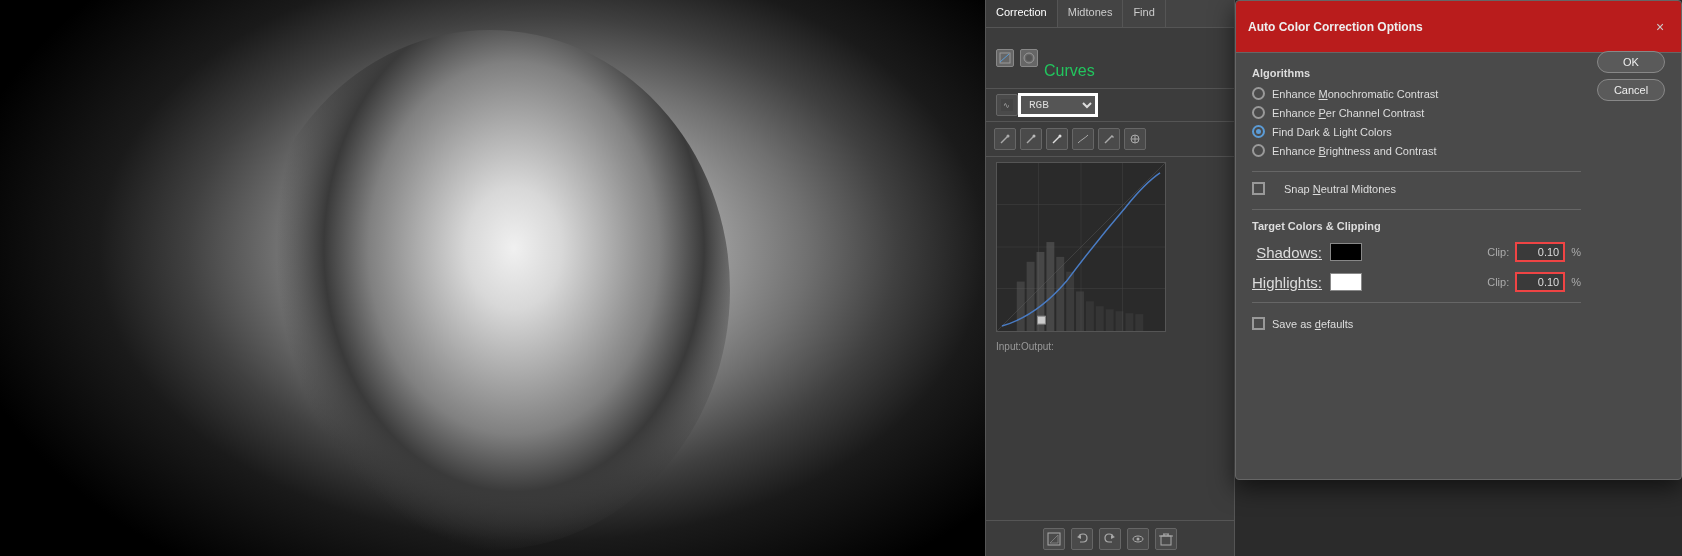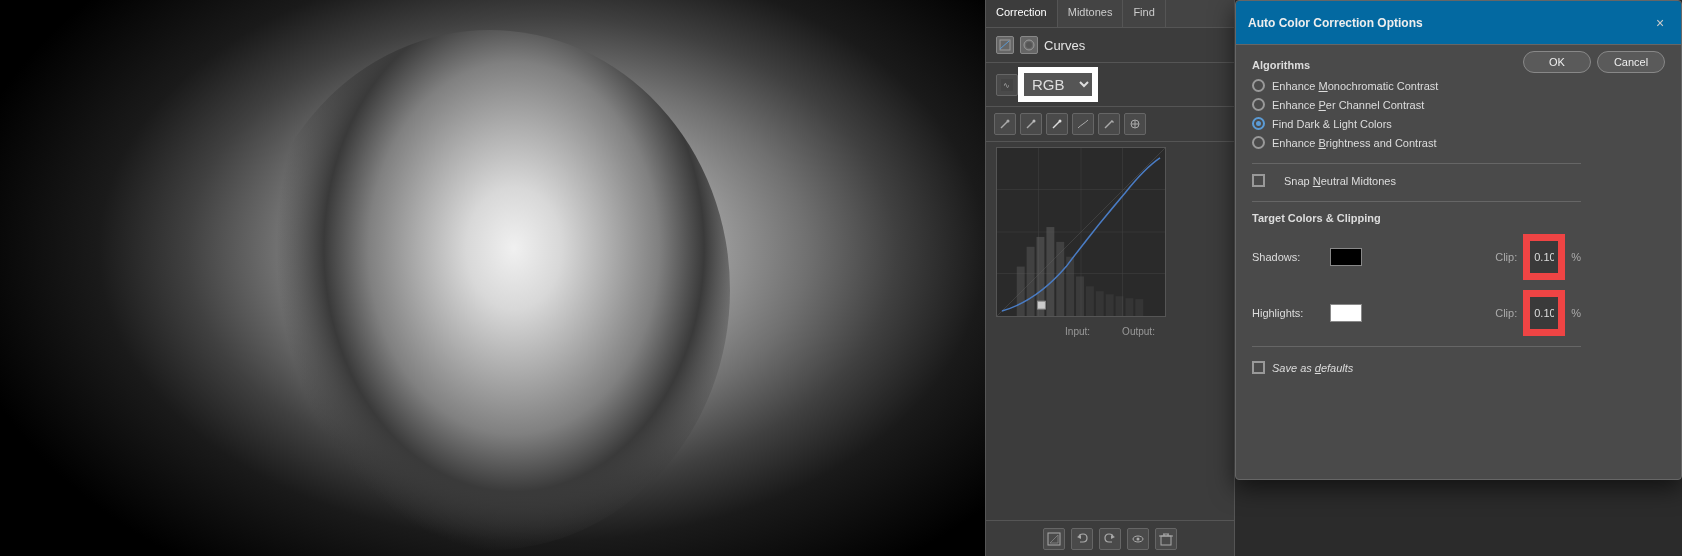--- a/index.html
+++ b/index.html
@@ -88,22 +88,23 @@
     .panel-icon {
       width: 18px; height: 18px;
       background: #666;
       border: 1px solid #888;
       border-radius: 2px;
       display: flex; align-items: center; justify-content: center;
       font-size: 9px;
     }
 
     .curves-title {
-      font-size: 13px;
-      color: #e5e5e5;
+      font-size: 16px;
+      color: #22c55e;
+      margin-top: 26px;
     }
 
     .preset-row {
       display: flex;
       align-items: center;
       padding: 5px 10px;
       gap: 6px;
       border-bottom: 1px solid #555;
     }
 
@@ -120,25 +121,26 @@
 
     .channel-row {
       display: flex;
       align-items: center;
       padding: 4px 10px;
       border-bottom: 1px solid #555;
     }
 
     .channel-select {
       background: #555;
-      border: 6px solid #ffffff;
+      border: 3px solid #ffffff;
       color: #ddd;
-      font-size: 15px;
+      font-size: 11px;
       padding: 2px 4px;
       width: 80px;
+      font-family: Liberation Mono, monospace;
     }
 
     .tool-icons-row {
       display: flex;
       align-items: center;
       gap: 4px;
       padding: 6px 8px;
       border-bottom: 1px solid #555;
     }
 
@@ -164,25 +166,24 @@
     }
 
     .curves-grid {
       position: absolute;
       top: 0; left: 0;
       width: 100%; height: 100%;
     }
 
     .input-output-row {
       display: flex;
-      justify-content: center;
+      justify-content: flex-start;
       padding: 4px 10px;
       font-size: 10px;
       color: #999;
-      gap: 32px;
     }
 
     .bottom-tools {
       position: absolute;
       bottom: 0; left: 0; right: 0;
       height: 36px;
       background: #3c3c3c;
       border-top: 1px solid #555;
       display: flex;
       align-items: center;
@@ -212,22 +213,22 @@
       border: 1px solid #666;
       border-radius: 4px;
       box-shadow: 0 8px 24px rgba(0,0,0,0.6);
     }
 
     .dialog-titlebar {
       display: flex;
       align-items: center;
       justify-content: space-between;
       padding: 0 12px;
-      height: 44px;
-      background: #0369a1;
+      height: 52px;
+      background: #b91c1c;
       border-bottom: 1px solid #666;
       border-radius: 4px 4px 0 0;
     }
 
     .dialog-title {
       font-size: 12px;
       color: #eee;
       font-weight: 600;
     }
 
@@ -318,24 +319,25 @@
     }
 
     .target-row {
       display: flex;
       align-items: center;
       gap: 8px;
       margin-bottom: 10px;
     }
 
     .target-label {
-      font-size: 11px;
+      font-size: 15px;
       color: #ddd;
       width: 70px;
-      text-align: left;
+      text-align: right;
+      text-decoration: underline;
     }
 
     .color-swatch {
       width: 32px; height: 18px;
       border: 1px solid #888;
       cursor: pointer;
     }
 
     .swatch-black { background: #000; }
     .swatch-gray { background: #888; }
@@ -347,47 +349,47 @@
       gap: 6px;
       margin-left: auto;
     }
 
     .clip-label {
       font-size: 11px;
       color: #aaa;
     }
 
     .clip-input {
-      width: 42px;
+      width: 50px;
       background: #3a3a3a;
-      border: 7px solid #ef4444;
+      border: 2px solid #ef4444;
       color: #ddd;
       font-size: 11px;
-      padding: 10px 4px;
+      padding: 2px 4px;
       text-align: right;
     }
 
     .pct-label {
       font-size: 11px;
       color: #aaa;
     }
 
     .save-defaults-row {
       display: flex;
       align-items: center;
       gap: 7px;
       margin-top: 14px;
-      font-style: italic;
     }
 
     
     .dialog-buttons {
       position: absolute;
       top: 50px; right: 16px;
       display: flex;
+      flex-direction: column;
       gap: 6px;
       align-items: flex-end;
     }
 
     .dialog-btn {
       width: 68px;
       height: 22px;
       background: #5a5a5a;
       border: 1px solid #888;
       border-radius: 12px;

